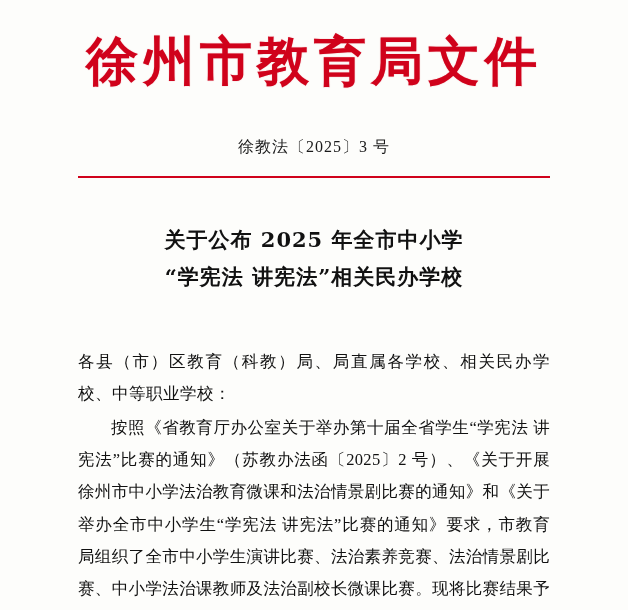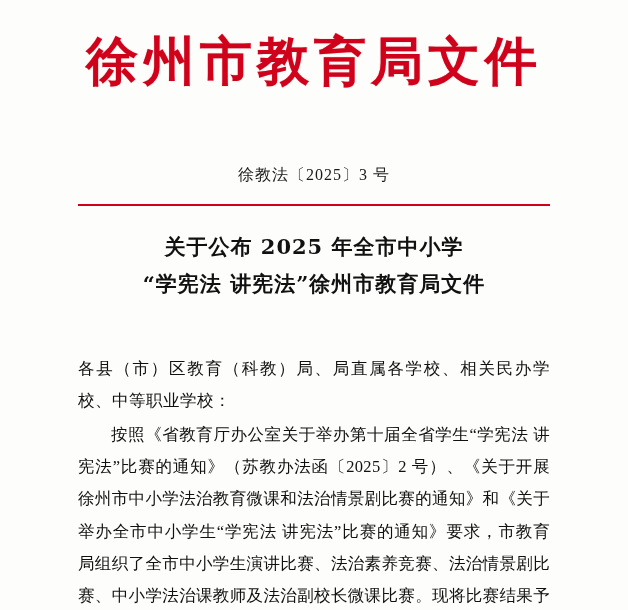--- a/index.html
+++ b/index.html
@@ -31,36 +31,36 @@
     letter-spacing: 5px;
     line-height: 1.1;
     padding-top: 32px;
     white-space: nowrap;
     text-shadow: 0 0 1px rgba(208,2,27,0.5);
   }
   .doc-number {
     text-align: center;
     font-size: 16px;
     letter-spacing: 1px;
-    margin-top: 76px;
+    margin-top: 48px;
     color: #1a1a1a;
   }
   .red-rule {
     margin: 18px 0 0 0;
     height: 2px;
     background: #d0021b;
     border: 0;
   }
   .subject {
     text-align: center;
     font-family: "DejaVu Serif", "Liberation Serif", serif;
     font-weight: bold;
     font-size: 21px;
     line-height: 1.75;
-    margin-top: 23px;
+    margin-top: 44px;
     letter-spacing: 1px;
     color: #111;
   }
   .subject .line2 {
     display: block;
   }
   .recipient {
     font-size: 16.5px;
     line-height: 1.95;
     margin-top: 50px;
@@ -84,20 +84,20 @@
 <div class="page">
 
   <div class="doc-title">徐州市教育局文件</div>
 
   <div class="doc-number">徐教法〔2025〕3 号</div>
 
   <hr class="red-rule">
 
   <div class="subject">
     <span class="line1">关于公布 2025 年全市中小学</span>
-    <span class="line2">“学宪法 讲宪法”徐州市教育局文件</span>
+    <span class="line2">“学宪法 讲宪法”相关民办学校</span>
   </div>
 
   <div class="recipient">各县（市）区教育（科教）局、局直属各学校、相关民办学校、中等职业学校：</div>
 
   <div class="body-para">按照《省教育厅办公室关于举办第十届全省学生“学宪法 讲宪法”比赛的通知》（苏教办法函〔2025〕2 号）、《关于开展徐州市中小学法治教育微课和法治情景剧比赛的通知》和《关于举办全市中小学生“学宪法 讲宪法”比赛的通知》要求，市教育局组织了全市中小学生演讲比赛、法治素养竞赛、法治情景剧比赛、中小学法治课教师及法治副校长微课比赛。现将比赛结果予以公布。</div>
 
 </div>
 
 </body></html>

